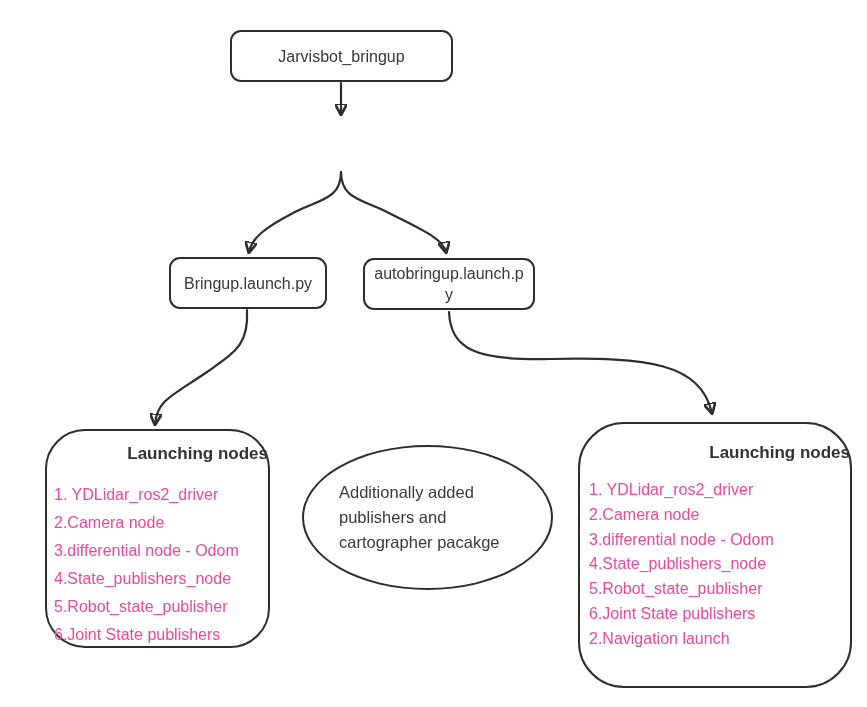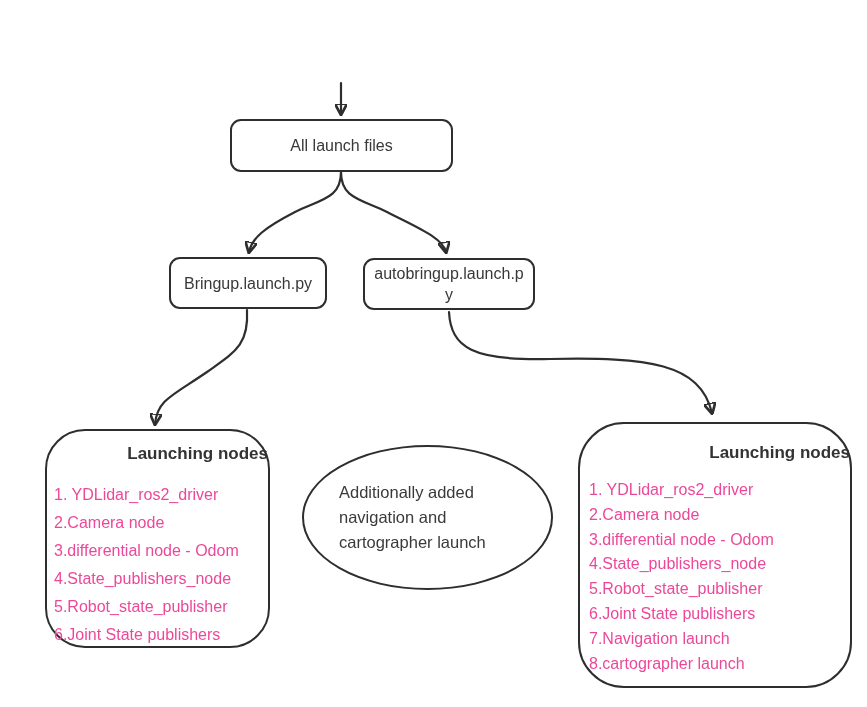--- a/index.html
+++ b/index.html
@@ -103,24 +103,24 @@
         <path d="M 0 0 L 9.5 5 L 0 10 Z" fill="#2e2e2e" stroke="none"></path>
       </marker>
     </defs>
     <path d="M 341 83 L 341 114" marker-end="url(#arrowhead)"></path>
     <path d="M 341 172 C 341 198 322 199 295 212 C 264 228 252 238 249 252" marker-end="url(#arrowhead)"></path>
     <path d="M 341 172 C 341 198 360 199 387 212 C 418 228 443 238 446 252" marker-end="url(#arrowhead)"></path>
     <path d="M 247 310 C 249 345 235 352 207 372 C 172 396 157 400 155 424" marker-end="url(#arrowhead)"></path>
     <path d="M 449 312 C 451 348 473 361 550 359 C 648 357 700 363 712 413" marker-end="url(#arrowhead)"></path>
   </svg>
 
+  <div class="node smallbox" id="box-root">
+    <span class="lbl">Jarvisbot_bringup</span>
+  </div>
 
-  <div class="node smallbox" id="box-launchfiles">
-    <span class="lbl">All launch files</span>
-  </div>
 
   <div class="node smallbox" id="box-autobringup">
     <span class="lbl">autobringup.launch.py</span>
   </div>
 
   <div class="node smallbox" id="box-bringup">
     <span class="lbl">Bringup.launch.py</span>
   </div>
 
   <div class="node bigbox" id="box-leftnodes">
@@ -137,22 +137,21 @@
 
   <div class="node bigbox" id="box-rightnodes">
     <div class="title">Launching nodes</div>
     <div class="list">
       <div class="li">1. YDLidar_ros2_driver</div>
       <div class="li">2.Camera node</div>
       <div class="li">3.differential node - Odom</div>
       <div class="li">4.State_publishers_node</div>
       <div class="li">5.Robot_state_publisher</div>
       <div class="li">6.Joint State publishers</div>
-      <div class="li">7.Navigation launch</div>
-      <div class="li">8.cartographer launch</div>
+      <div class="li">2.Navigation launch</div>
     </div>
   </div>
 
   <div id="note-ellipse">
-    <div class="note-text">Additionally added navigation and cartographer launch</div>
+    <div class="note-text">Additionally added publishers and cartographer pacakge</div>
   </div>
 
 </div>
 
 </body></html>

